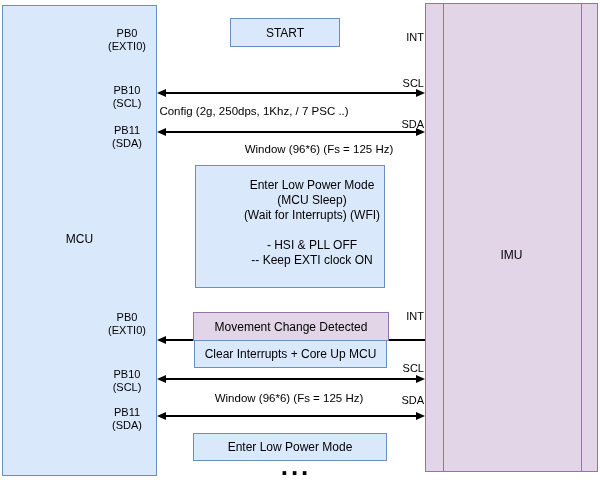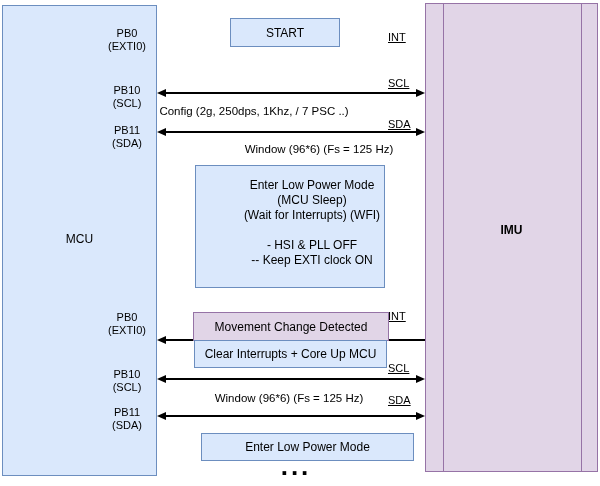--- a/index.html
+++ b/index.html
@@ -10,34 +10,34 @@
   .box { position:absolute; box-sizing:border-box; border:1px solid; }
   .blue   { background:#dae8fc; border-color:#6c8ebf; }
   .purple { background:#e1d5e7; border-color:#9673a6; }
   .center-text { display:flex; align-items:center; justify-content:center; text-align:center; font-size:12px; }
 
   .mcu-box { left:2px; top:5px; width:155px; height:471px; }
   .imu-box { left:425px; top:3px; width:173px; height:469px; }
   .imu-inner { position:absolute; top:0; bottom:0; width:1px; background:#9673a6; }
   .imu-inner.l { left:17px; } .imu-inner.r { right:15px; }
   .entity-label { position:absolute; left:0; width:100%; text-align:center; font-size:12px; }
-  .mcu-label { top:226px; } .imu-label { top:219px;font-weight:bold; }
+  .mcu-label { top:226px; } .imu-label { top:244px; }
 
   .start-box { left:230px; top:18px; width:110px; height:29px; }
   .sleep-box { left:195px; top:165px; width:190px; height:123px; font-size:12px; text-align:center; padding-top:12px; }
   .sleep-box .box-line { min-height:15px; line-height:15px;padding-left:44px; }
   .movement-box { left:193px; top:312px; width:196px; height:29px; }
   .clear-box    { left:194px; top:340px; width:193px; height:28px; }
-  .lpm-box      { left:201px; top:433px; width:213px; height:28px; }
+  .lpm-box      { left:193px; top:433px; width:194px; height:28px; }
 
   .pin-label { position:absolute; left:99px; width:56px; text-align:center; font-size:11px; line-height:13px; }
   .pin-1 { top:27px; } .pin-2 { top:84px; } .pin-3 { top:124px; }
   .pin-4 { top:311px; } .pin-5 { top:368px; } .pin-6 { top:406px; }
 
-  .bus-label { position:absolute; left:388px; width:36px; text-align:left; font-size:11px;text-decoration:underline; }
+  .bus-label { position:absolute; left:388px; width:36px; text-align:right; font-size:11px; }
   .bus-1 { top:31px; } .bus-2 { top:77px; } .bus-3 { top:118px; }
   .bus-4 { top:310px; } .bus-5 { top:362px; } .bus-6 { top:394px; }
 
   .msg-label { position:absolute; width:200px; text-align:center; font-size:11.5px; }
   .msg-config { left:154px; top:105px; }
   .msg-window-top { left:219px; top:143px; }
   .msg-window-bottom { left:189px; top:392px; }
 
   .hline { position:absolute; height:2px; background:#000; }
   .tri { position:absolute; width:0; height:0; border-top:4px solid transparent; border-bottom:4px solid transparent; }

